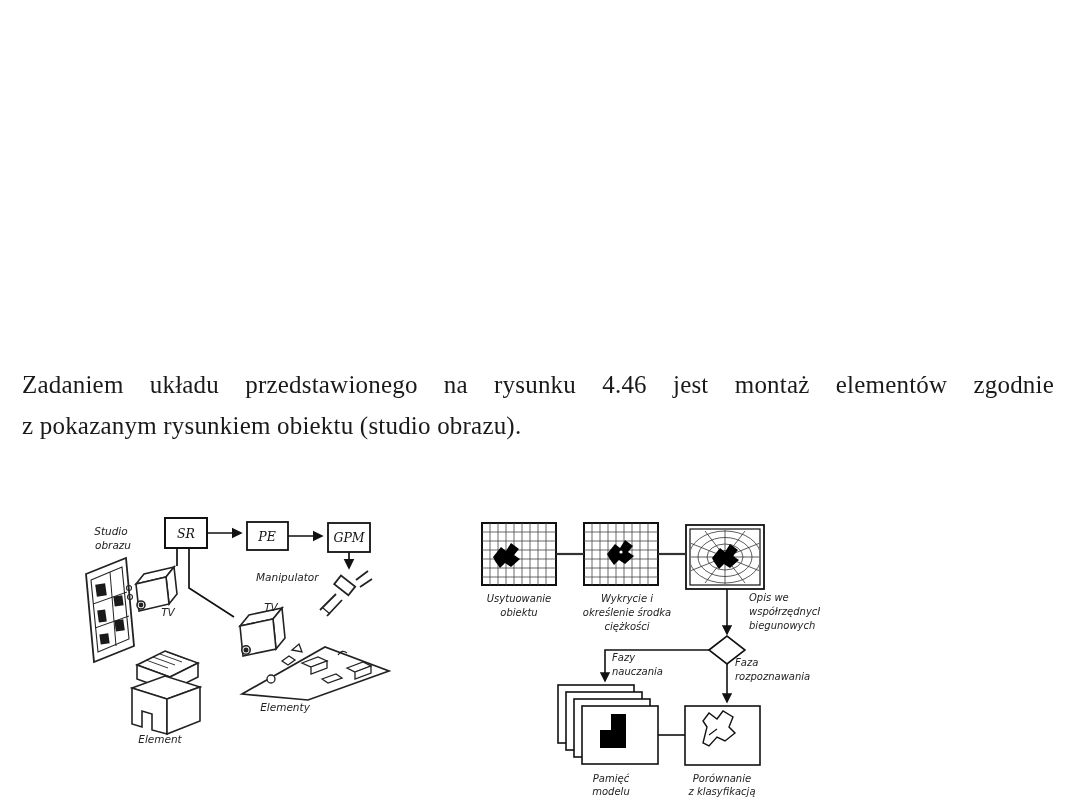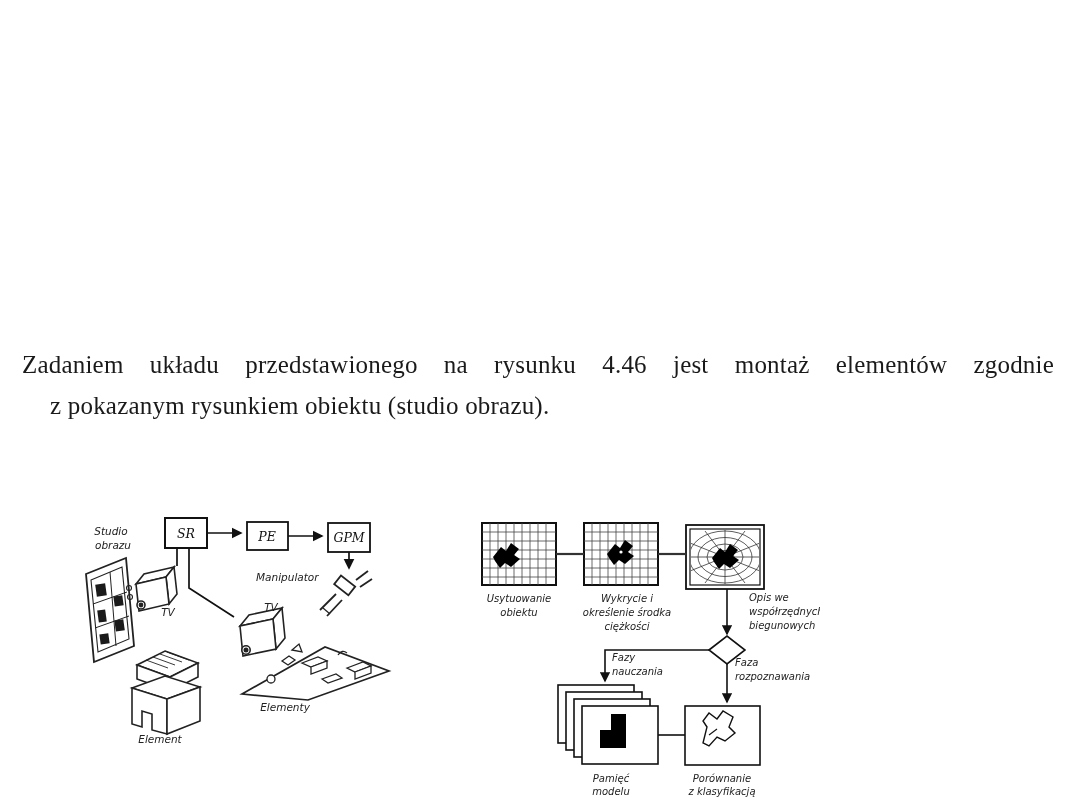--- a/index.html
+++ b/index.html
@@ -8,28 +8,28 @@
     background:#ffffff;
     font-family:"Liberation Serif", serif;
     position:relative;
     overflow:hidden;
     color:#151515;
   }
   .page { position:absolute; inset:0; background:#ffffff; }
 
   .para {
     position:absolute;
-    left:22px; right:26px; top:344px;
+    left:22px; right:26px; top:364px;
     font-size:25px;
     line-height:41px;
     color:#1a1a1a;
     letter-spacing:0.2px;
   }
   .para .line1 { display:block; text-align:justify; text-align-last:justify; }
-  .para .line2 { display:block;margin-left:28px; }
+  .para .line2 { display:block; }
 
   .fig { position:absolute; }
   .fig-left  { left:70px;  top:500px; }
   .fig-right { left:470px; top:505px; }
 
   svg .lbl {
     font-family:"DejaVu Sans", sans-serif;
     font-style:italic;
     font-size:10.5px;
     fill:#222;

